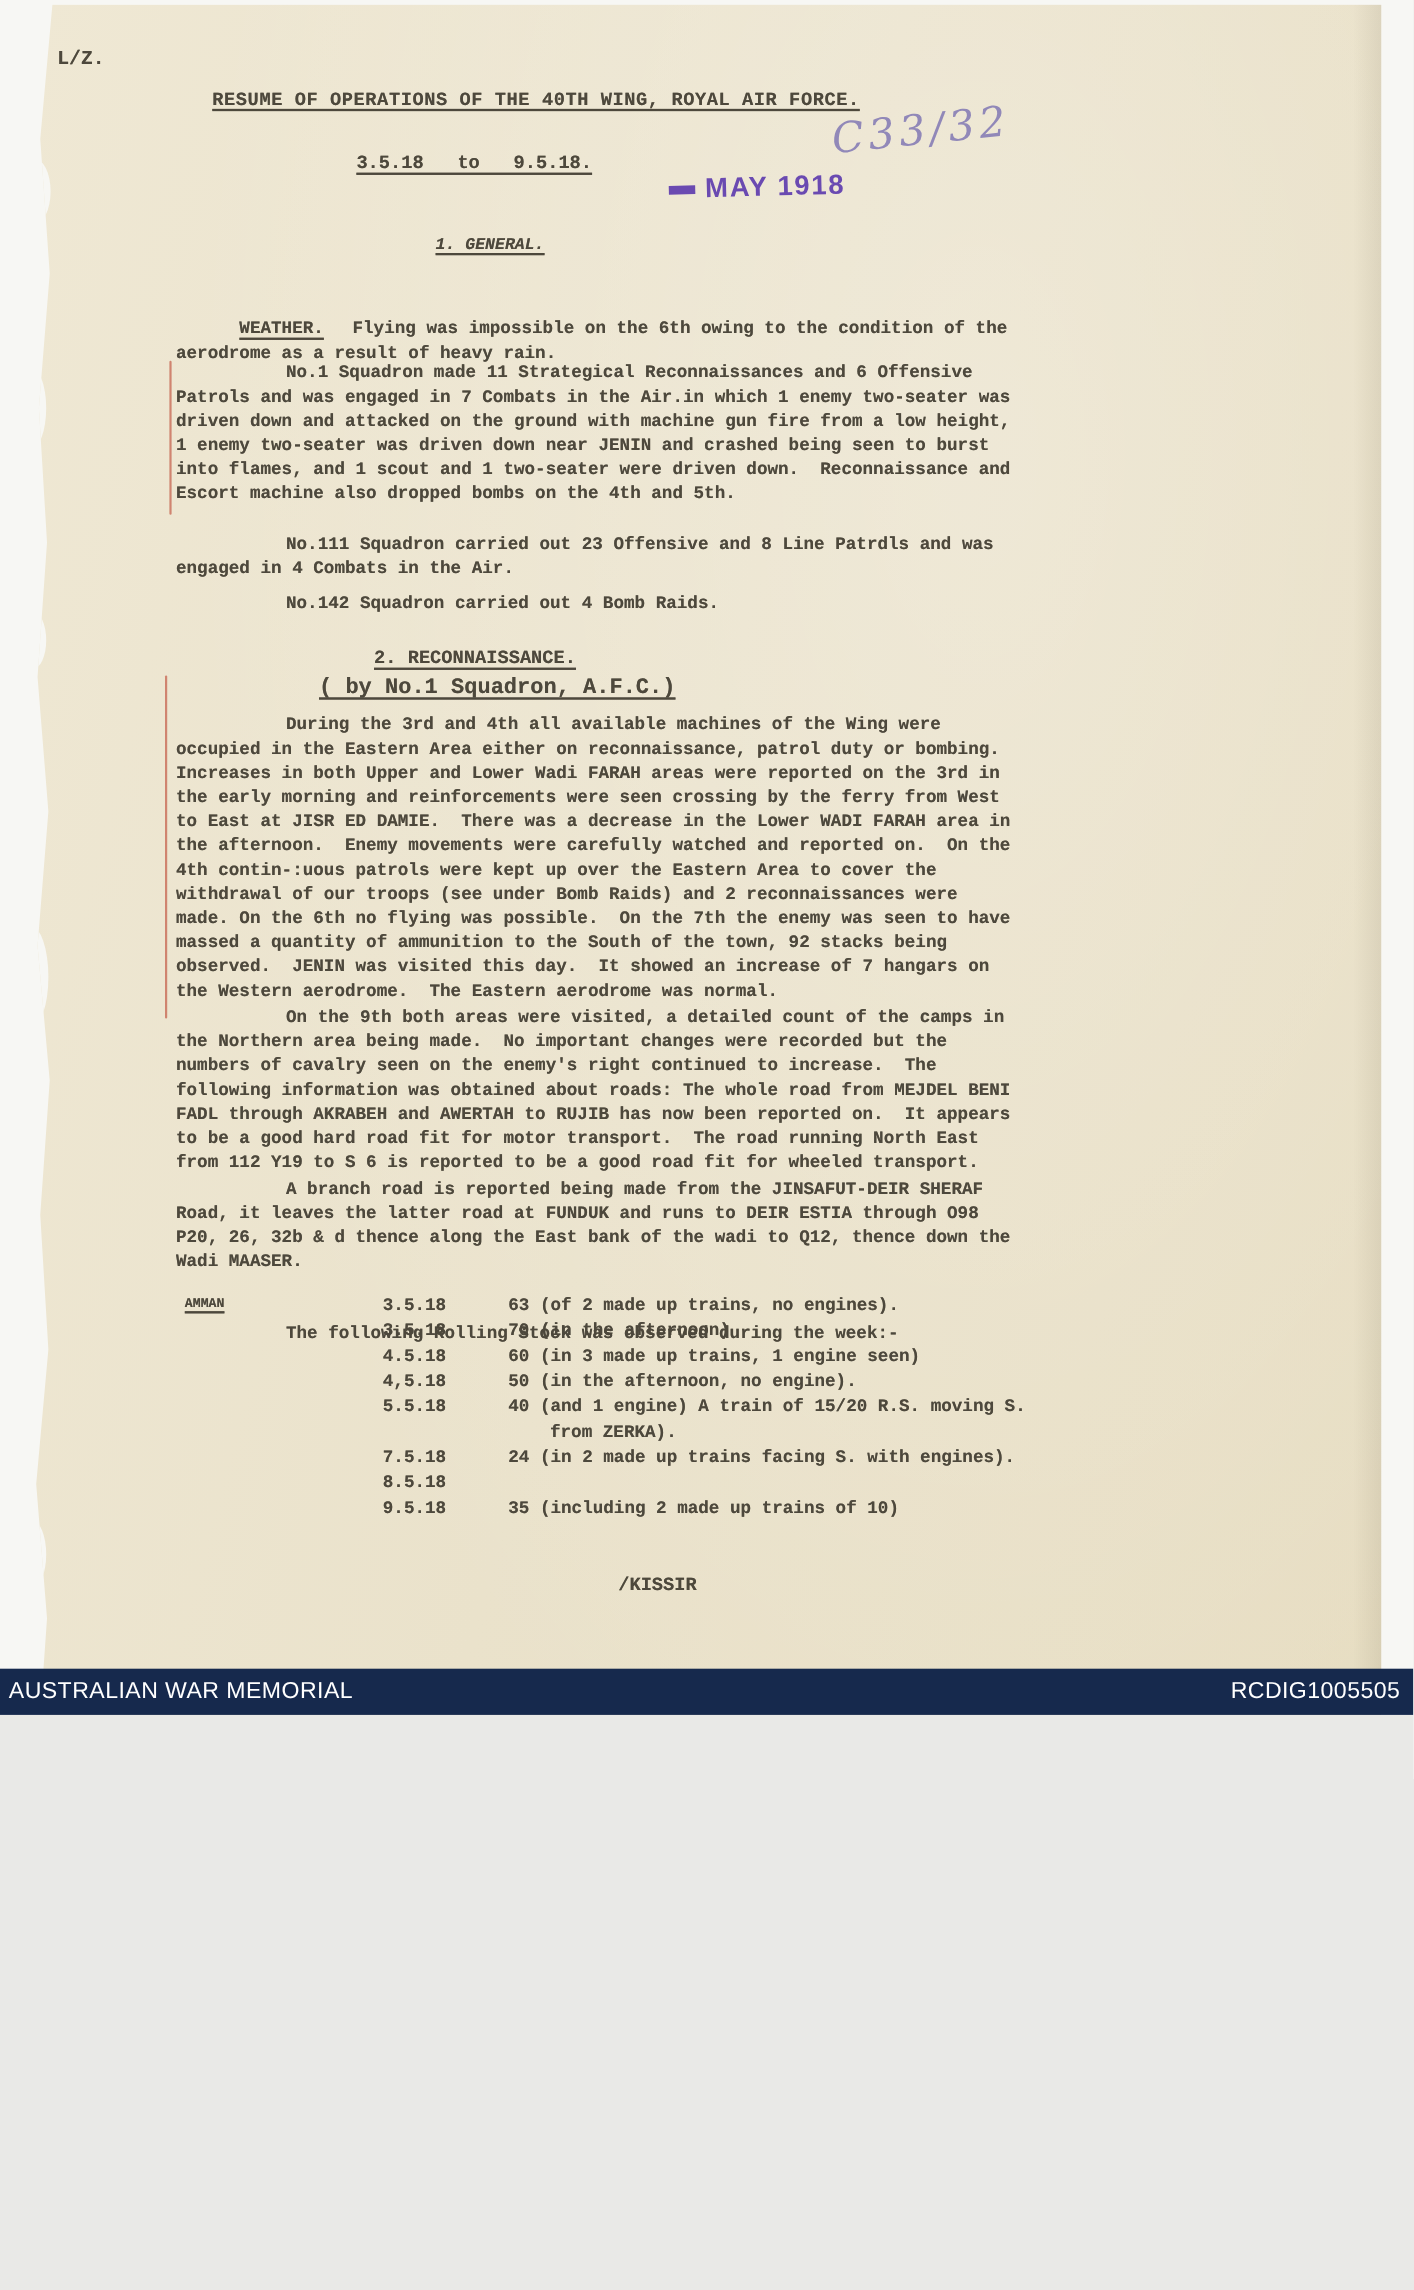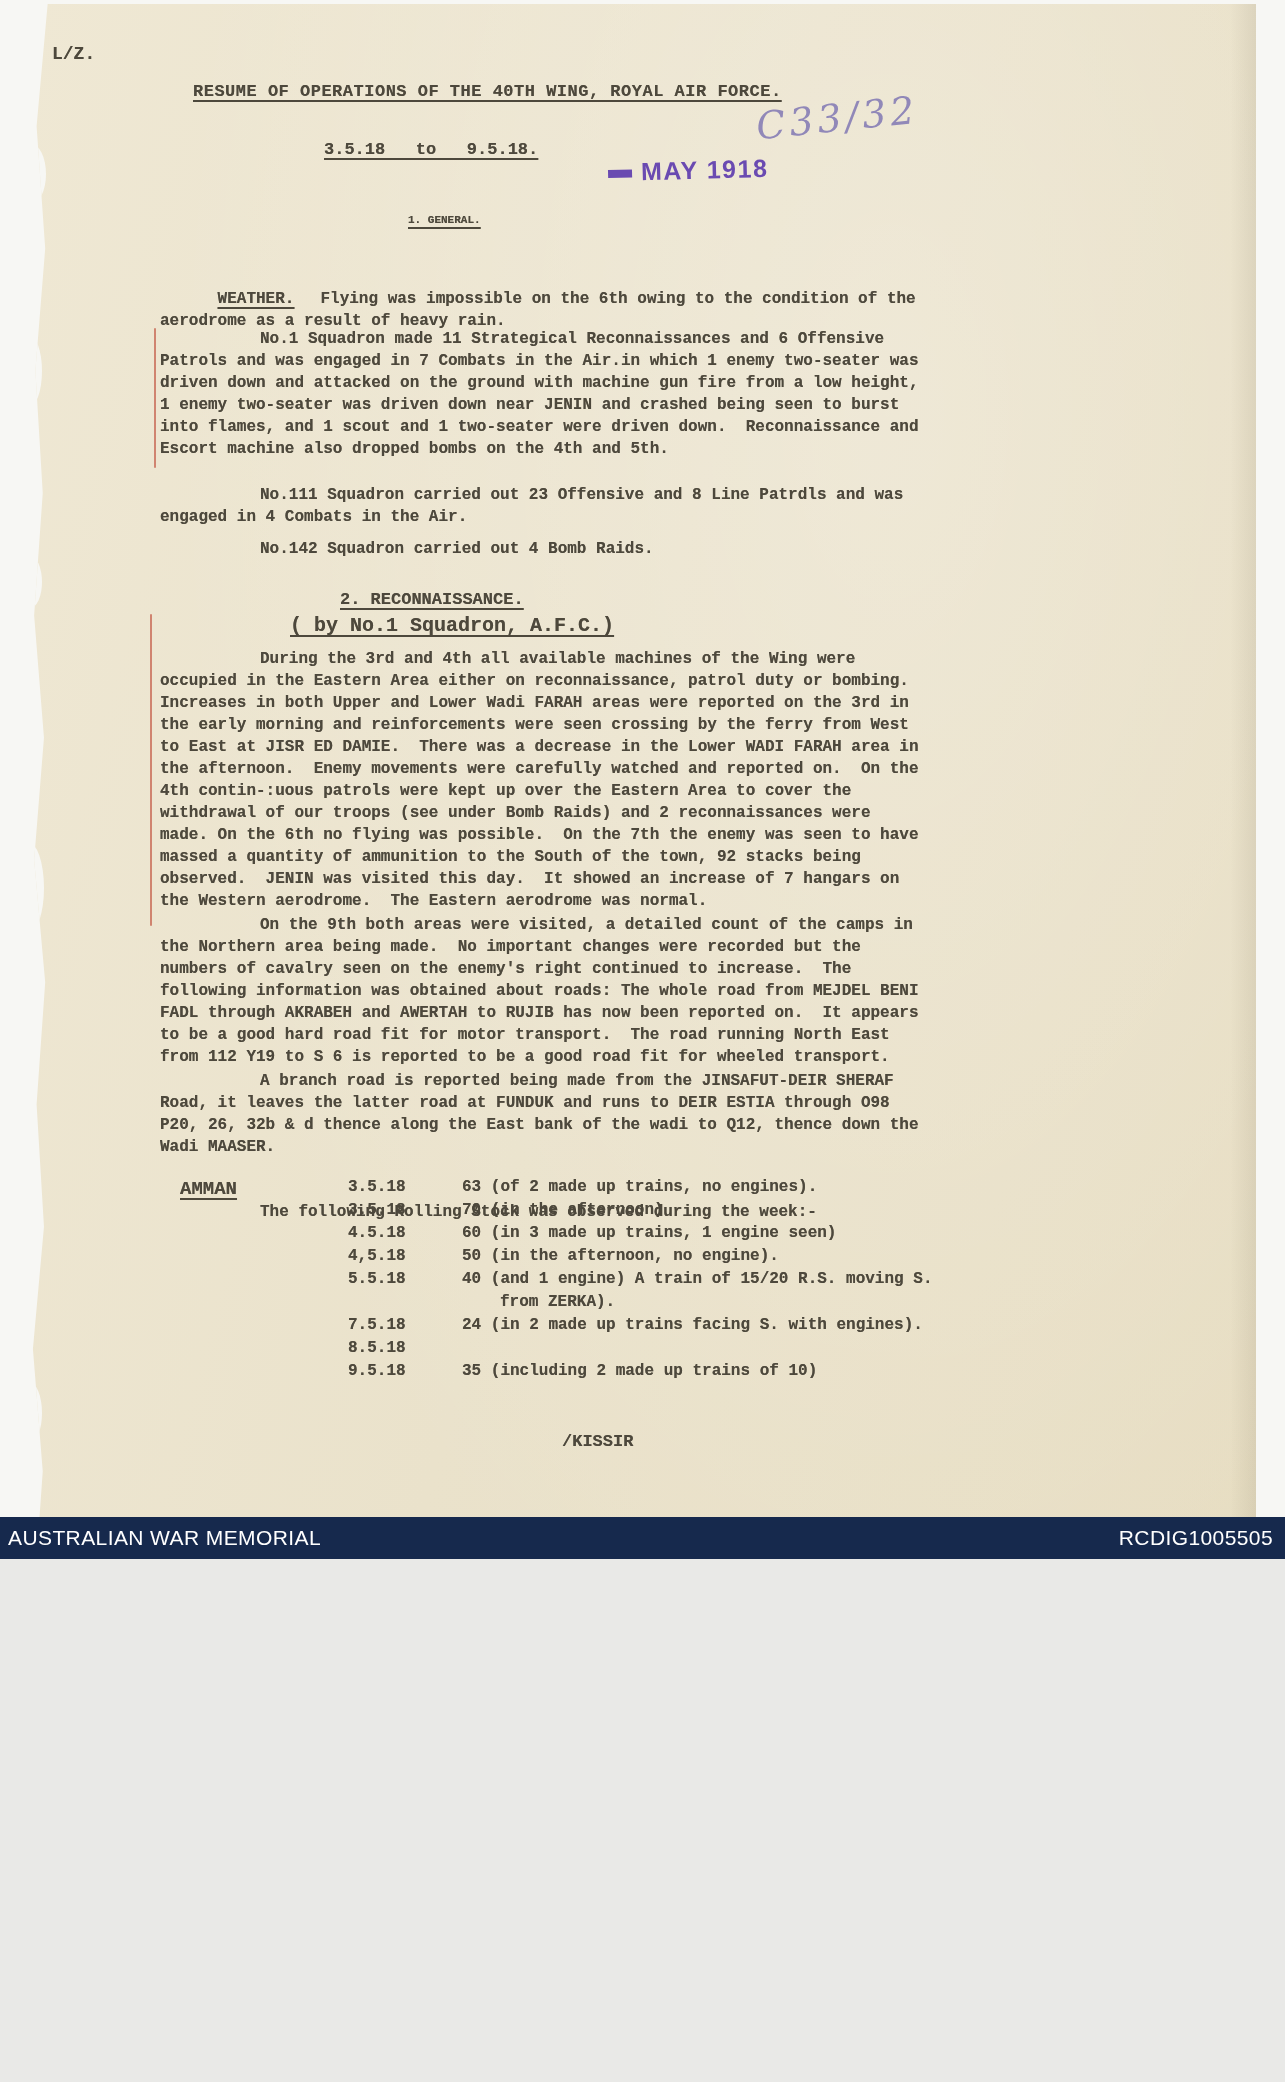--- a/index.html
+++ b/index.html
@@ -45,35 +45,35 @@
     font-size:38px; color:#8178b4; letter-spacing:4px;
     transform:rotate(-6deg); opacity:0.85;
   }
   .stamp {
     position:absolute; left:580px; top:152px;
     color:#5f3daf; font-weight:bold; font-size:25px; letter-spacing:1.5px;
     transform:rotate(-1.5deg); opacity:0.92; white-space:nowrap;
   }
   .stamp-bar { display:inline-block; width:24px; height:8px; background:#5f3daf; margin-right:9px; vertical-align:middle; }
 
-  .h-general { position:absolute; left:380px; top:210px; font-size:11px; }
+  .h-general { position:absolute; left:368px; top:210px; font-size:15px;font-style:italic; }
   .h-recon   { position:absolute; left:312px; top:586px; font-size:17px;text-align:right; }
   .h-recon-sub { position:absolute; left:262px; top:610px; font-size:20px; }
 
   .wlabel { text-decoration:underline; text-underline-offset:4px; text-decoration-thickness:1.5px; }
   .wtext  { margin-left:26px; }
 
   .redline { position:absolute; width:2px; background:rgba(188,66,46,0.6); border-radius:1px; }
   .redline-1 { left:126px; top:324px; height:140px; }
   .redline-2 { left:122px; top:610px; height:312px; }
 
   .tear { position:absolute; background:#f7f7f4; border-radius:50%; }
 
   .table { position:absolute; left:136px; top:1172px; width:840px; }
-  .amman { position:absolute; left:16px; top:2px; font-size:19px; }
+  .amman { position:absolute; left:4px; top:2px; font-size:12px; }
   .rows  { margin-left:184px; }
   .row   { display:flex; font-size:16px; line-height:23px; }
   .row .date  { width:114px; flex:0 0 114px; }
   .row .entry { width:480px; padding-left:38px; text-indent:-38px; white-space:pre-wrap; }
 
   .kissir { position:absolute; left:534px; top:1428px; font-size:17px; }
 
   .archive-bar {
     position:absolute; left:0; bottom:0; width:100%; height:42px;
     background:#16294d; color:#ffffff;

